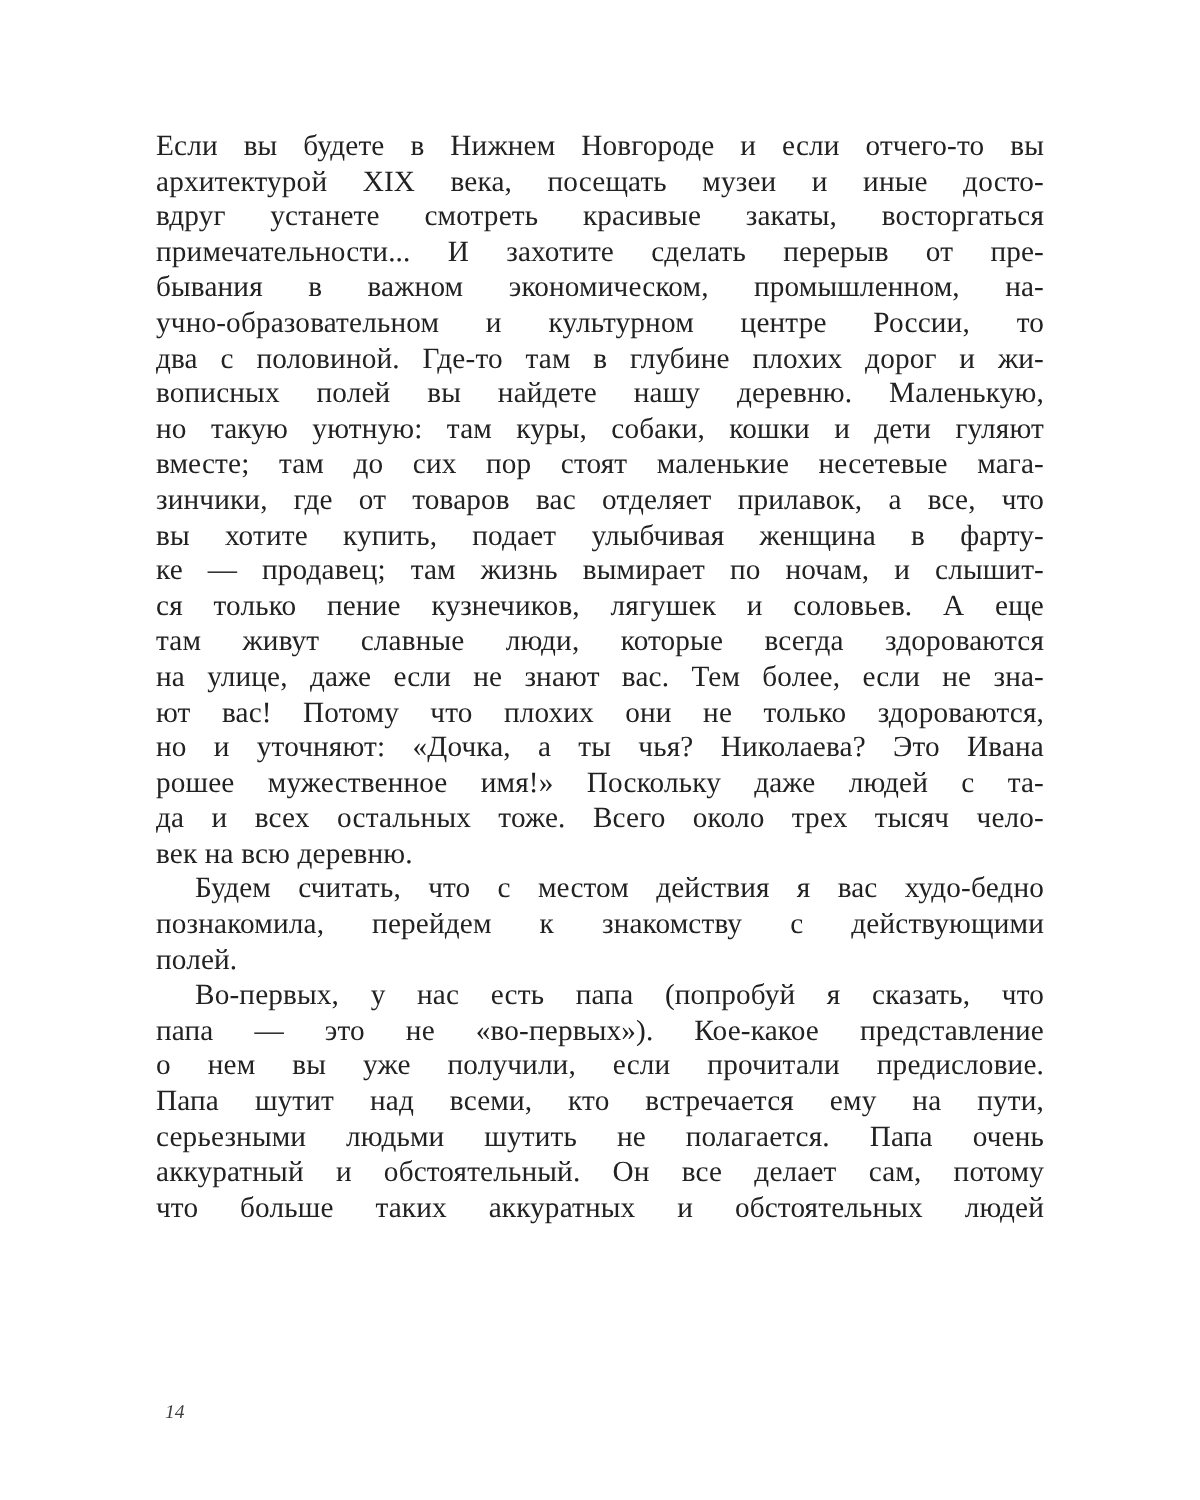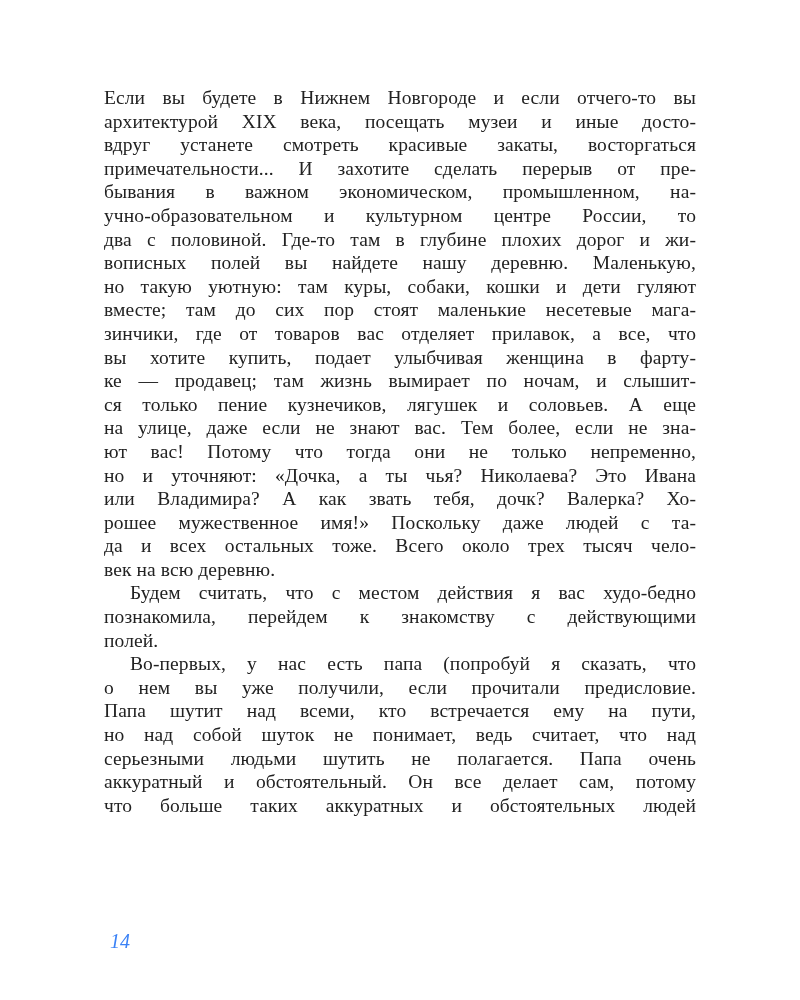--- a/index.html
+++ b/index.html
@@ -43,24 +43,24 @@
     text-indent: 26px;
   }
   .line.para-end {
     text-align: right;
     text-align-last: left;
   }
   .page-number {
     position: absolute;
     left: 110px;
     top: 929px;
-    font-size: 20px;
+    font-size: 13px;
     font-style: italic;
     line-height: 24px;
-    color: #3b82f6;
+    color: #404040;
   }
 </style>
 </head>
 <body>
 
 <div class="page">
   <main class="text-block">
       <div class="para">
         <div class="line">Если вы будете в Нижнем Новгороде и если отчего-то вы</div>
         <div class="line">архитектурой XIX века, посещать музеи и иные досто-</div>
@@ -69,37 +69,37 @@
         <div class="line">бывания в важном экономическом, промышленном, на-</div>
         <div class="line">учно-образовательном и культурном центре России, то</div>
         <div class="line">два с половиной. Где-то там в глубине плохих дорог и жи-</div>
         <div class="line">вописных полей вы найдете нашу деревню. Маленькую,</div>
         <div class="line">но такую уютную: там куры, собаки, кошки и дети гуляют</div>
         <div class="line">вместе; там до сих пор стоят маленькие несетевые мага-</div>
         <div class="line">зинчики, где от товаров вас отделяет прилавок, а все, что</div>
         <div class="line">вы хотите купить, подает улыбчивая женщина в фарту-</div>
         <div class="line">ке — продавец; там жизнь вымирает по ночам, и слышит-</div>
         <div class="line">ся только пение кузнечиков, лягушек и соловьев. А еще</div>
+        <div class="line">там живут славные люди, которые всегда здороваются</div>
         <div class="line">на улице, даже если не знают вас. Тем более, если не зна-</div>
-        <div class="line">ют вас! Потому что тогда они не только непременно,</div>
+        <div class="line">ют вас! Потому что плохих они не только здороваются,</div>
         <div class="line">но и уточняют: «Дочка, а ты чья? Николаева? Это Ивана</div>
-        <div class="line">или Владимира? А как звать тебя, дочк? Валерка? Хо-</div>
         <div class="line">рошее мужественное имя!» Поскольку даже людей с та-</div>
         <div class="line">да и всех остальных тоже. Всего около трех тысяч чело-</div>
         <div class="line para-end">век на всю деревню.</div>
       </div>
       <div class="para">
         <div class="line first-indent">Будем считать, что с местом действия я вас худо-бедно</div>
         <div class="line">познакомила, перейдем к знакомству с действующими</div>
         <div class="line para-end">полей.</div>
       </div>
       <div class="para">
         <div class="line first-indent">Во-первых, у нас есть папа (попробуй я сказать, что</div>
+        <div class="line">папа — это не «во-первых»). Кое-какое представление</div>
         <div class="line">о нем вы уже получили, если прочитали предисловие.</div>
         <div class="line">Папа шутит над всеми, кто встречается ему на пути,</div>
-        <div class="line">но над собой шуток не понимает, ведь считает, что над</div>
         <div class="line">серьезными людьми шутить не полагается. Папа очень</div>
         <div class="line">аккуратный и обстоятельный. Он все делает сам, потому</div>
         <div class="line">что больше таких аккуратных и обстоятельных людей</div>
       </div>
     </main>
   <div class="page-number">14</div>
 </div>
 
 </body></html>

